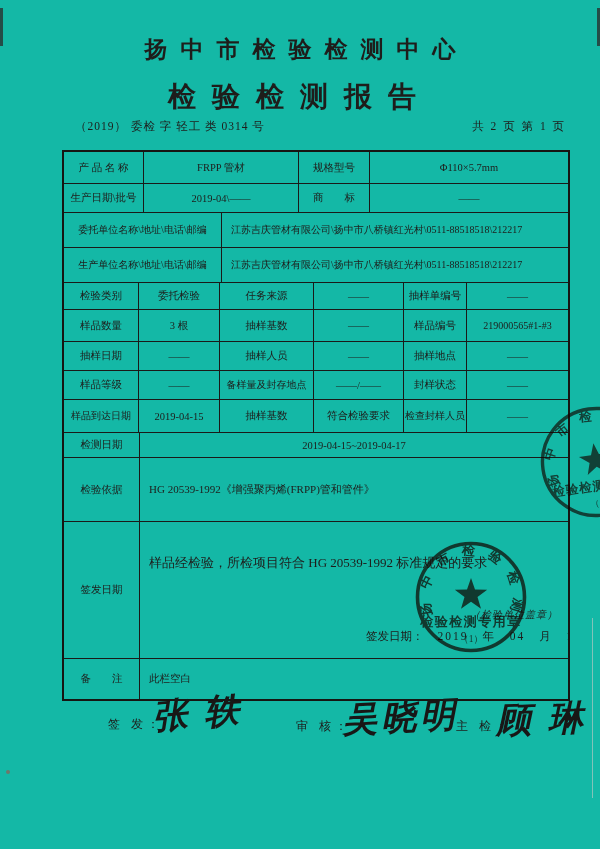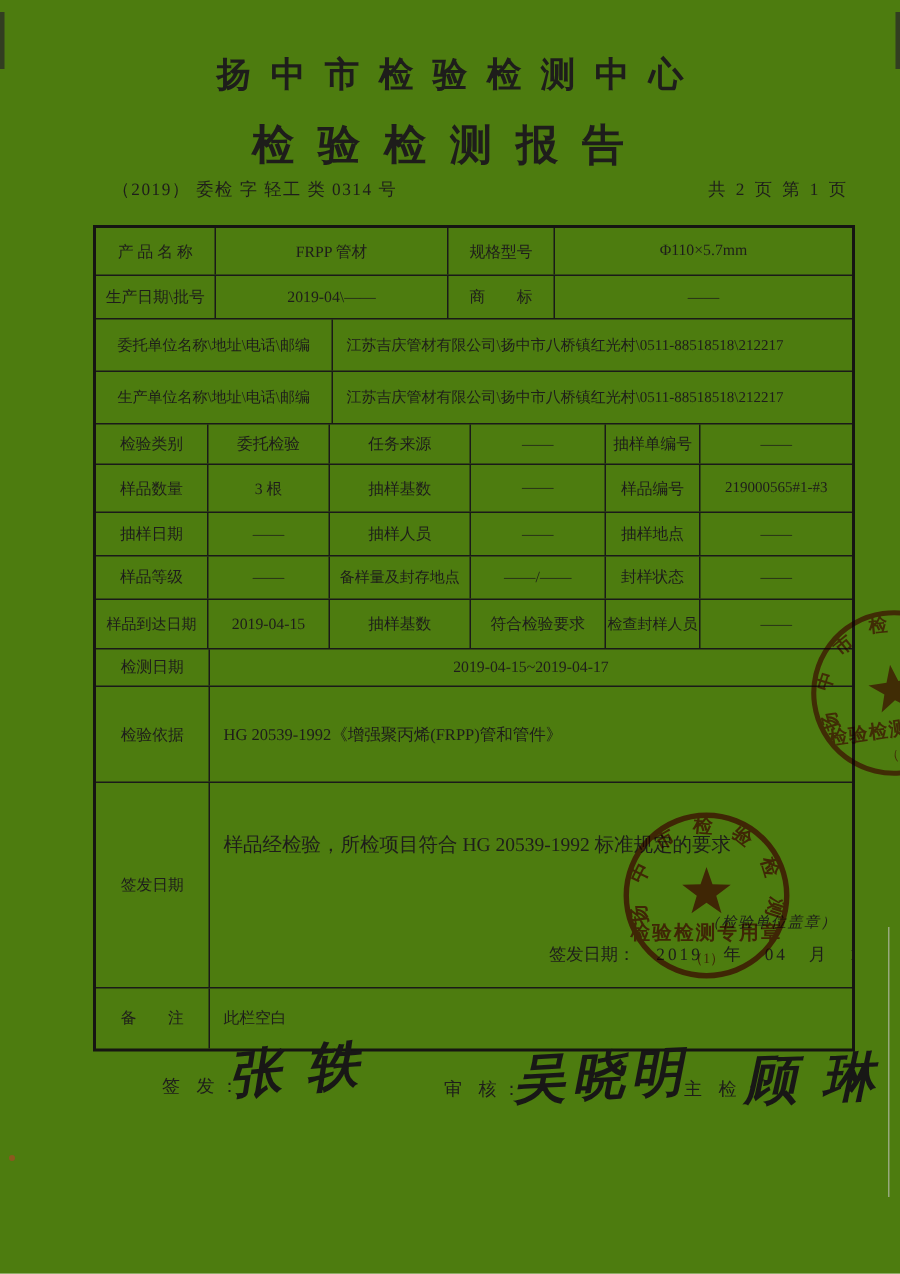--- a/index.html
+++ b/index.html
@@ -1,16 +1,16 @@
 <!DOCTYPE html>
 <html><head>
 <meta charset="utf-8">
 <style>
   html,body{margin:0;padding:0;}
-  .page{position:relative;width:600px;height:849px;background:#4d7c0f;overflow:hidden;
+  .page{position:relative;width:600px;height:849px;background:#14b8a6;overflow:hidden;
         font-family:"Liberation Serif","DejaVu Serif",serif;color:#1e1d1b;}
   
   .org-title{position:absolute;top:34px;left:0;width:600px;text-align:center;
              font-size:23px;font-weight:bold;letter-spacing:13px;padding-left:13px;box-sizing:border-box;}
   .report-title{position:absolute;top:78px;left:0;width:600px;text-align:center;
              font-size:28px;font-weight:bold;letter-spacing:16px;box-sizing:border-box;}
   .refline{position:absolute;top:119px;left:0;width:600px;font-size:11.5px;}
   .ref-no{position:absolute;left:75px;top:0;letter-spacing:1px;}
   .pagination{position:absolute;right:34px;top:0;letter-spacing:2px;}
   

